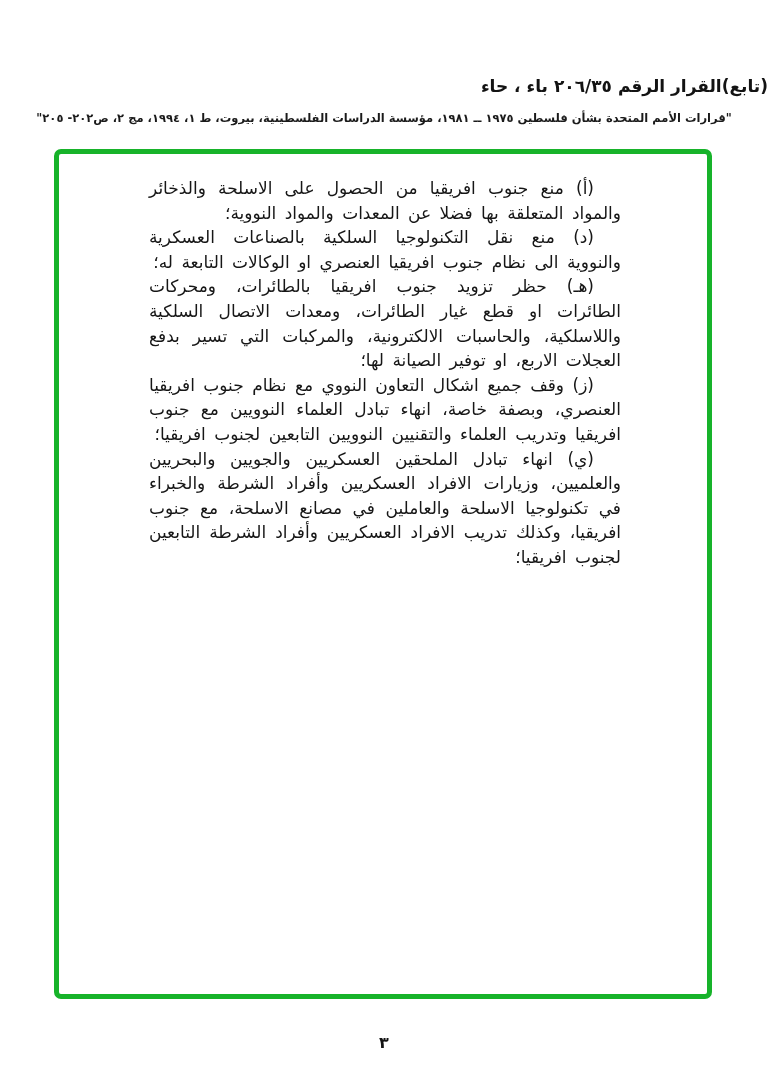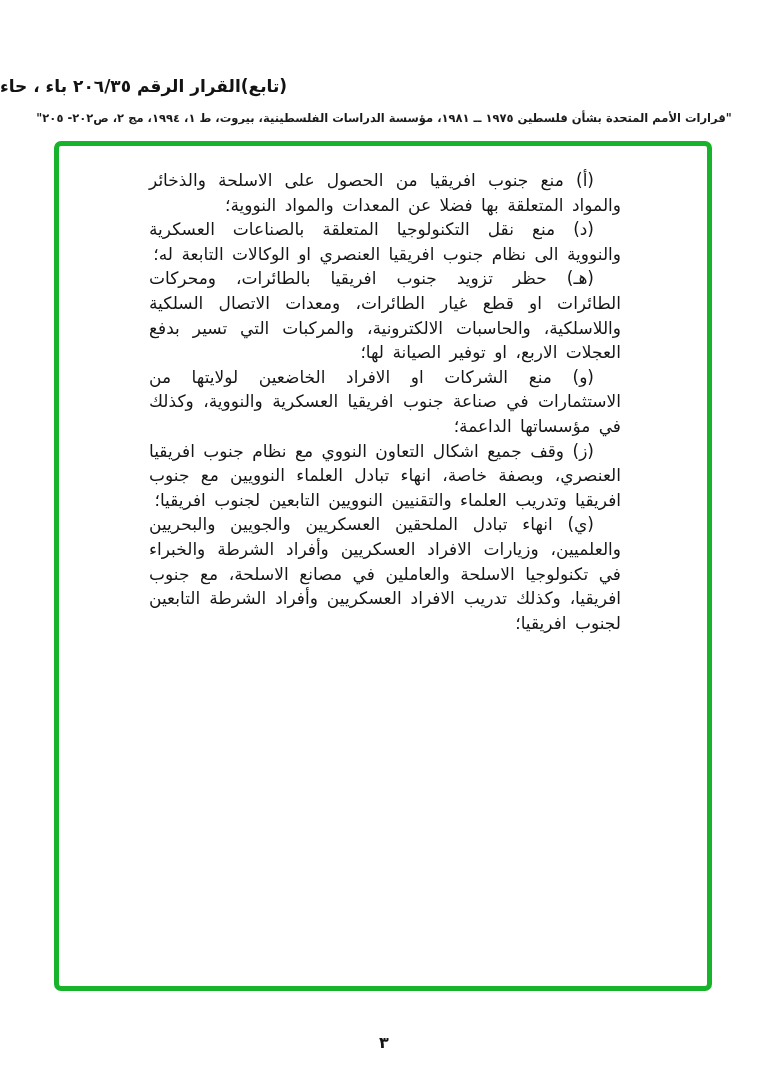--- a/index.html
+++ b/index.html
@@ -16,42 +16,42 @@
     width: 768px;
     height: 1085px;
     background: #ffffff;
     color: #111111;
   }
   .doc-title {
     position: absolute;
     top: 76px;
     left: 0;
     width: 100%;
-    text-align: left;
+    text-align: right;
     direction: rtl;
     font-size: 17px;
     font-weight: bold;
     color: #131313;
     letter-spacing: 0.5px;
   }
   .doc-citation {
     position: absolute;
     top: 111px;
     left: 0;
     width: 100%;
     text-align: center;
     direction: rtl;
     font-size: 11.5px;
     font-weight: bold;
     color: #1a1a1a;
   }
   .green-frame {
     position: absolute;
     left: 54px;
-    top: 141px;
+    top: 149px;
     width: 658px;
     height: 850px;
     box-sizing: border-box;
     border: 5px solid #17b32a;
     border-radius: 7px;
     background: #ffffff;
   }
   .clauses {
     position: absolute;
     top: 22px;
@@ -88,25 +88,24 @@
   <div class="doc-title">(تابع)القرار الرقم  ٢٠٦/٣٥ باء ، حاء</div>
 
   <div class="doc-citation">"قرارات الأمم المتحدة بشأن فلسطين ١٩٧٥ ــ ١٩٨١، مؤسسة الدراسات الفلسطينية، بيروت، ط ١، ١٩٩٤، مج ٢، ص٢٠٢- ٢٠٥"</div>
 
   <div class="green-frame">
     <div class="clauses">
   <p><span>(أ)</span><span> منع جنوب افريقيا من الحصول على الاسلحة والذخائر والمواد المتعلقة بها فضلا عن المعدات والمواد النووية؛</span></p>
 
 
 
-  <p><span>(د)</span><span> منع نقل التكنولوجيا المتعلقة بالصناعات العسكرية والنووية الى نظام جنوب افريقيا العنصري او الوكالات التابعة له؛</span></p>
+  <p><span>(د)</span><span> منع نقل التكنولوجيا السلكية بالصناعات العسكرية والنووية الى نظام جنوب افريقيا العنصري او الوكالات التابعة له؛</span></p>
 
   <p><span>(هـ)</span><span> حظر تزويد جنوب افريقيا بالطائرات، ومحركات الطائرات او قطع غيار الطائرات، ومعدات الاتصال السلكية واللاسلكية، والحاسبات الالكترونية، والمركبات التي تسير بدفع العجلات الاربع، او توفير الصيانة لها؛</span></p>
 
-  <p><span>(و)</span><span> منع الشركات او الافراد الخاضعين لولايتها من الاستثمارات في صناعة جنوب افريقيا العسكرية والنووية، وكذلك في مؤسساتها الداعمة؛</span></p>
 
   <p><span>(ز)</span><span> وقف جميع اشكال التعاون النووي مع نظام جنوب افريقيا العنصري، وبصفة خاصة، انهاء تبادل العلماء النوويين مع جنوب افريقيا وتدريب العلماء والتقنيين النوويين التابعين لجنوب افريقيا؛</span></p>
 
 
 
   <p><span>(ي)</span><span> انهاء تبادل الملحقين العسكريين والجويين والبحريين والعلميين، وزيارات الافراد العسكريين وأفراد الشرطة والخبراء في تكنولوجيا الاسلحة والعاملين في مصانع الاسلحة، مع جنوب افريقيا، وكذلك تدريب الافراد العسكريين وأفراد الشرطة التابعين لجنوب افريقيا؛</span></p>
 </div>
   </div>
 
   <div class="page-number">٣</div>

